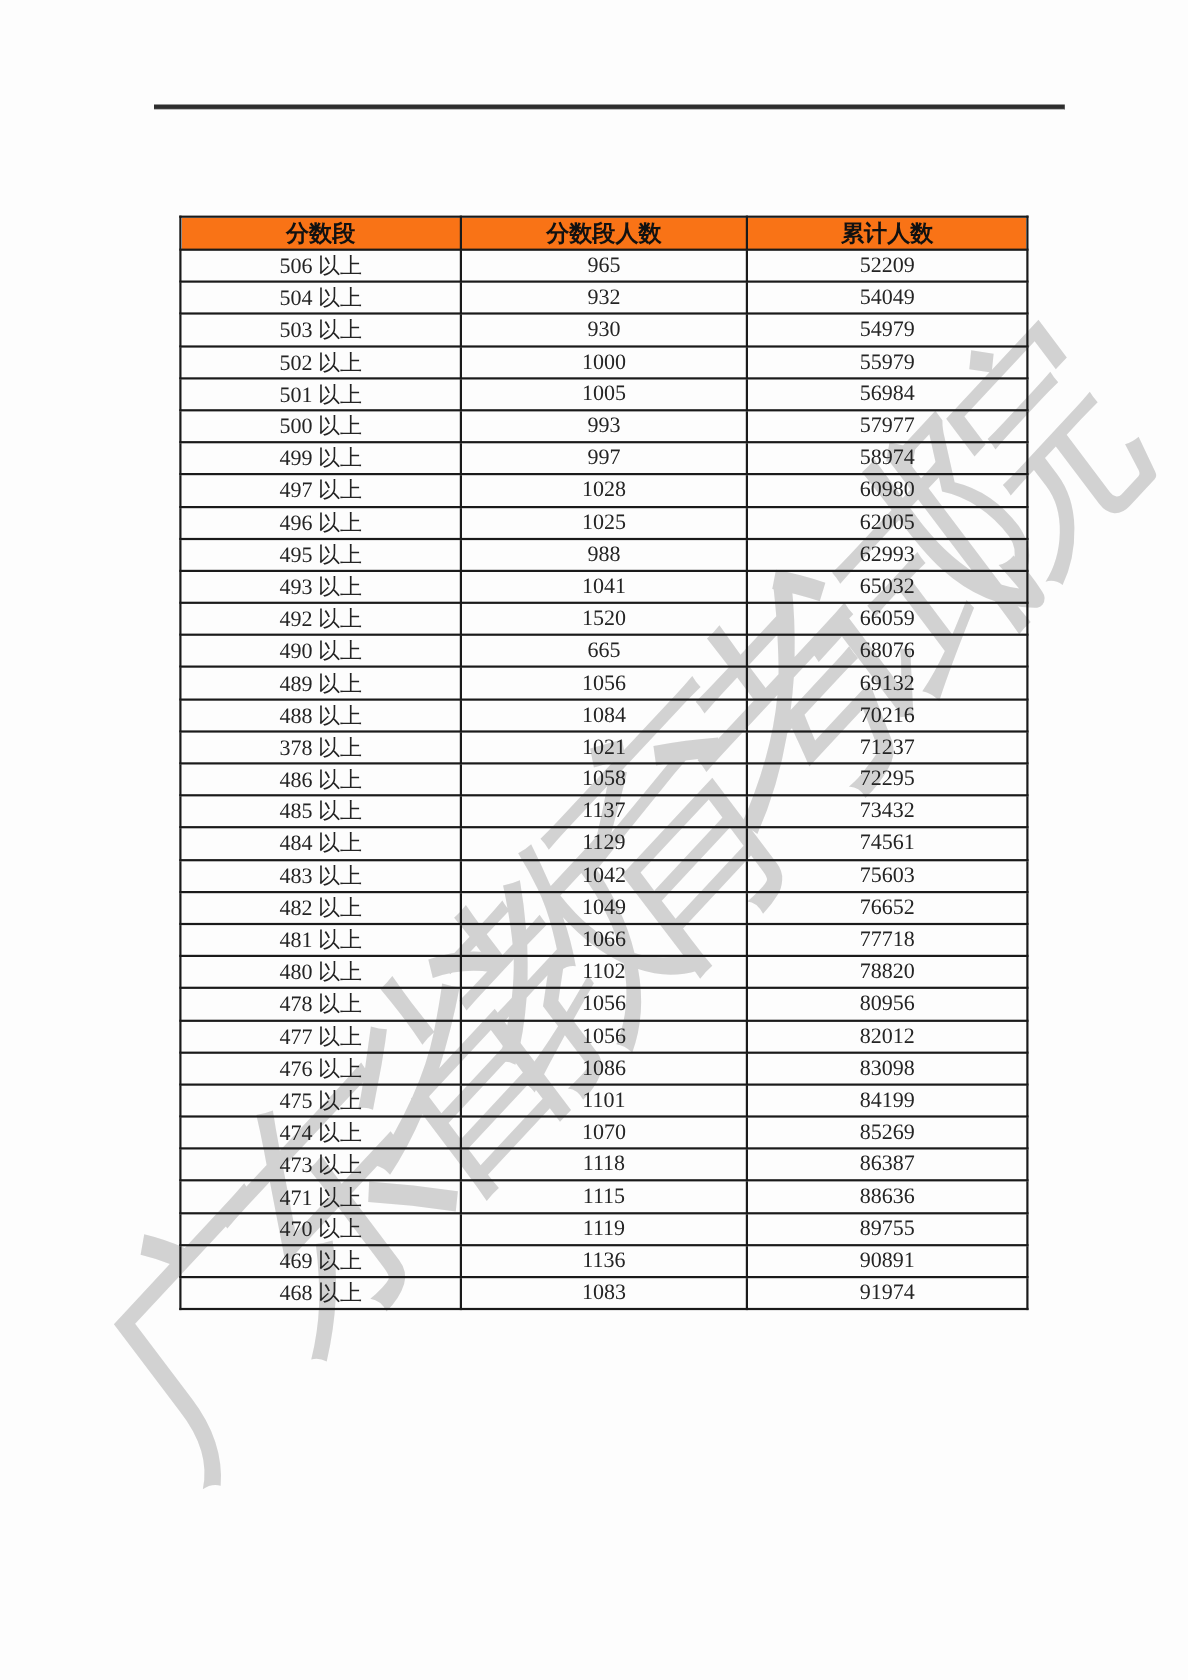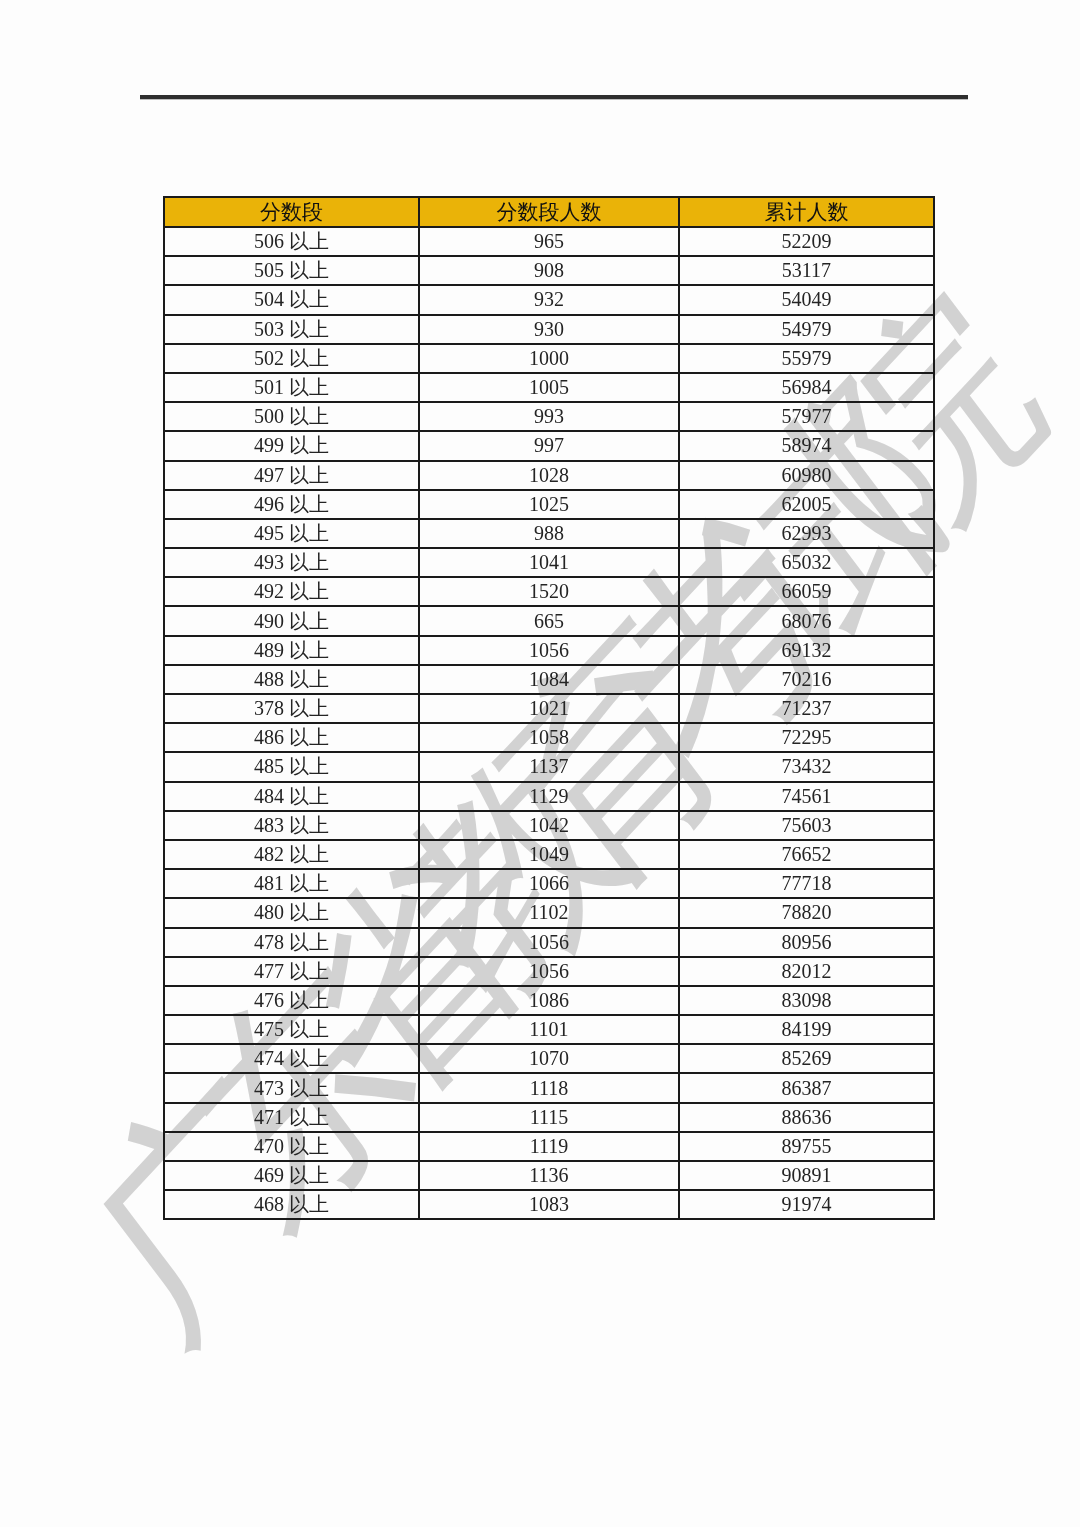--- a/index.html
+++ b/index.html
@@ -62,22 +62,22 @@
     border: 2px solid #1a1a1a;
     text-align: center;
     vertical-align: middle;
     padding: 0;
     overflow: hidden;
   }
   table.score-table thead tr {
     height: 28px;
   }
   table.score-table th {
-    background: #eab308;
-    font-weight: normal;
+    background: #f97316;
+    font-weight: bold;
     font-size: 21px;
     color: #111111;
   }
   table.score-table tbody tr {
     height: 29.2px;
   }
   table.score-table td {
     font-size: 20px;
     color: #242424;
   }
@@ -104,25 +104,20 @@
       </tr>
     </thead>
     <tbody>
 
     <tr>
           <td>506 以上</td>
           <td>965</td>
           <td>52209</td>
         </tr>
         <tr>
-          <td>505 以上</td>
-          <td>908</td>
-          <td>53117</td>
-        </tr>
-        <tr>
           <td>504 以上</td>
           <td>932</td>
           <td>54049</td>
         </tr>
         <tr>
           <td>503 以上</td>
           <td>930</td>
           <td>54979</td>
         </tr>
         <tr>

